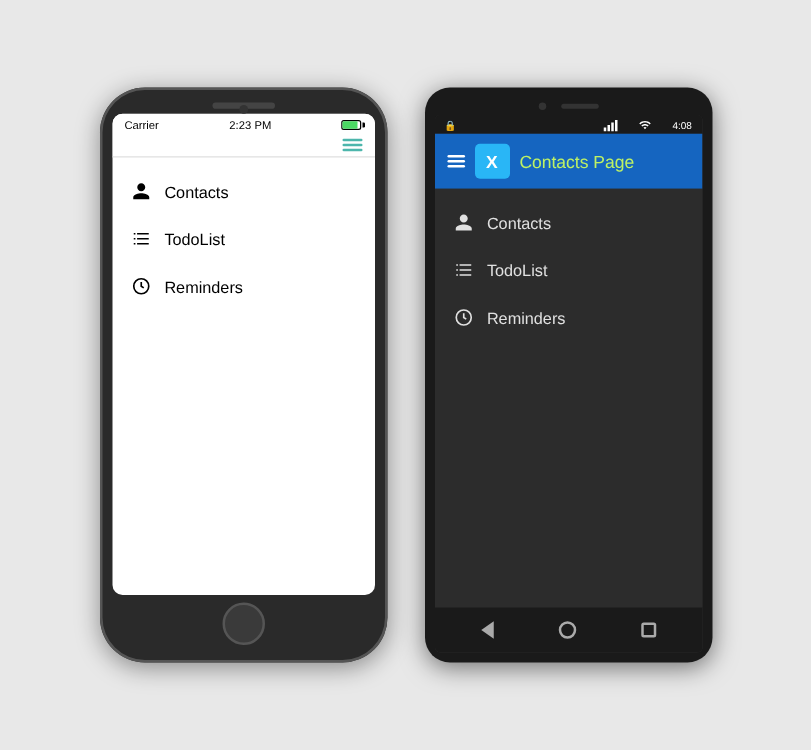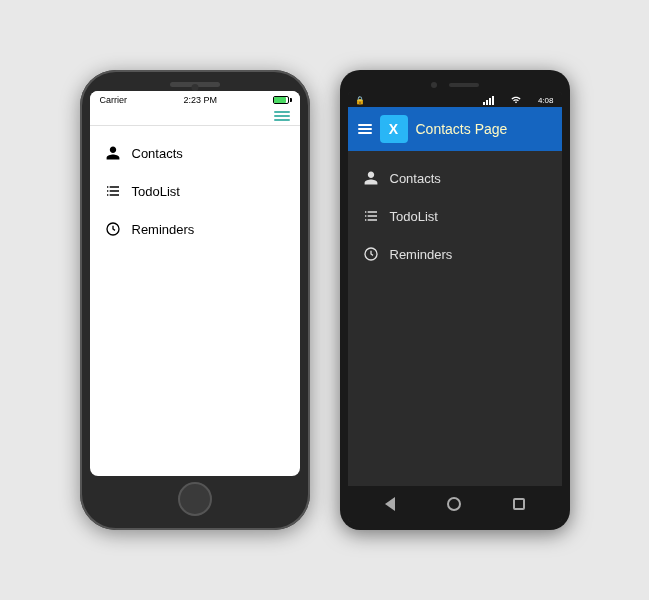--- a/index.html
+++ b/index.html
@@ -233,21 +233,21 @@
       border-radius: 4px;
       display: flex;
       align-items: center;
       justify-content: center;
       font-size: 14px;
       font-weight: bold;
       color: #fff;
     }
     .android-toolbar-title {
       font-size: 14px;
-      color: #fef9c3;
+      color: #bef264;
       font-weight: 500;
     }
     .android-menu-list {
       padding: 8px 0;
       flex: 1;
       background: #2c2c2c;
     }
     .android-menu-item {
       display: flex;
       align-items: center;

